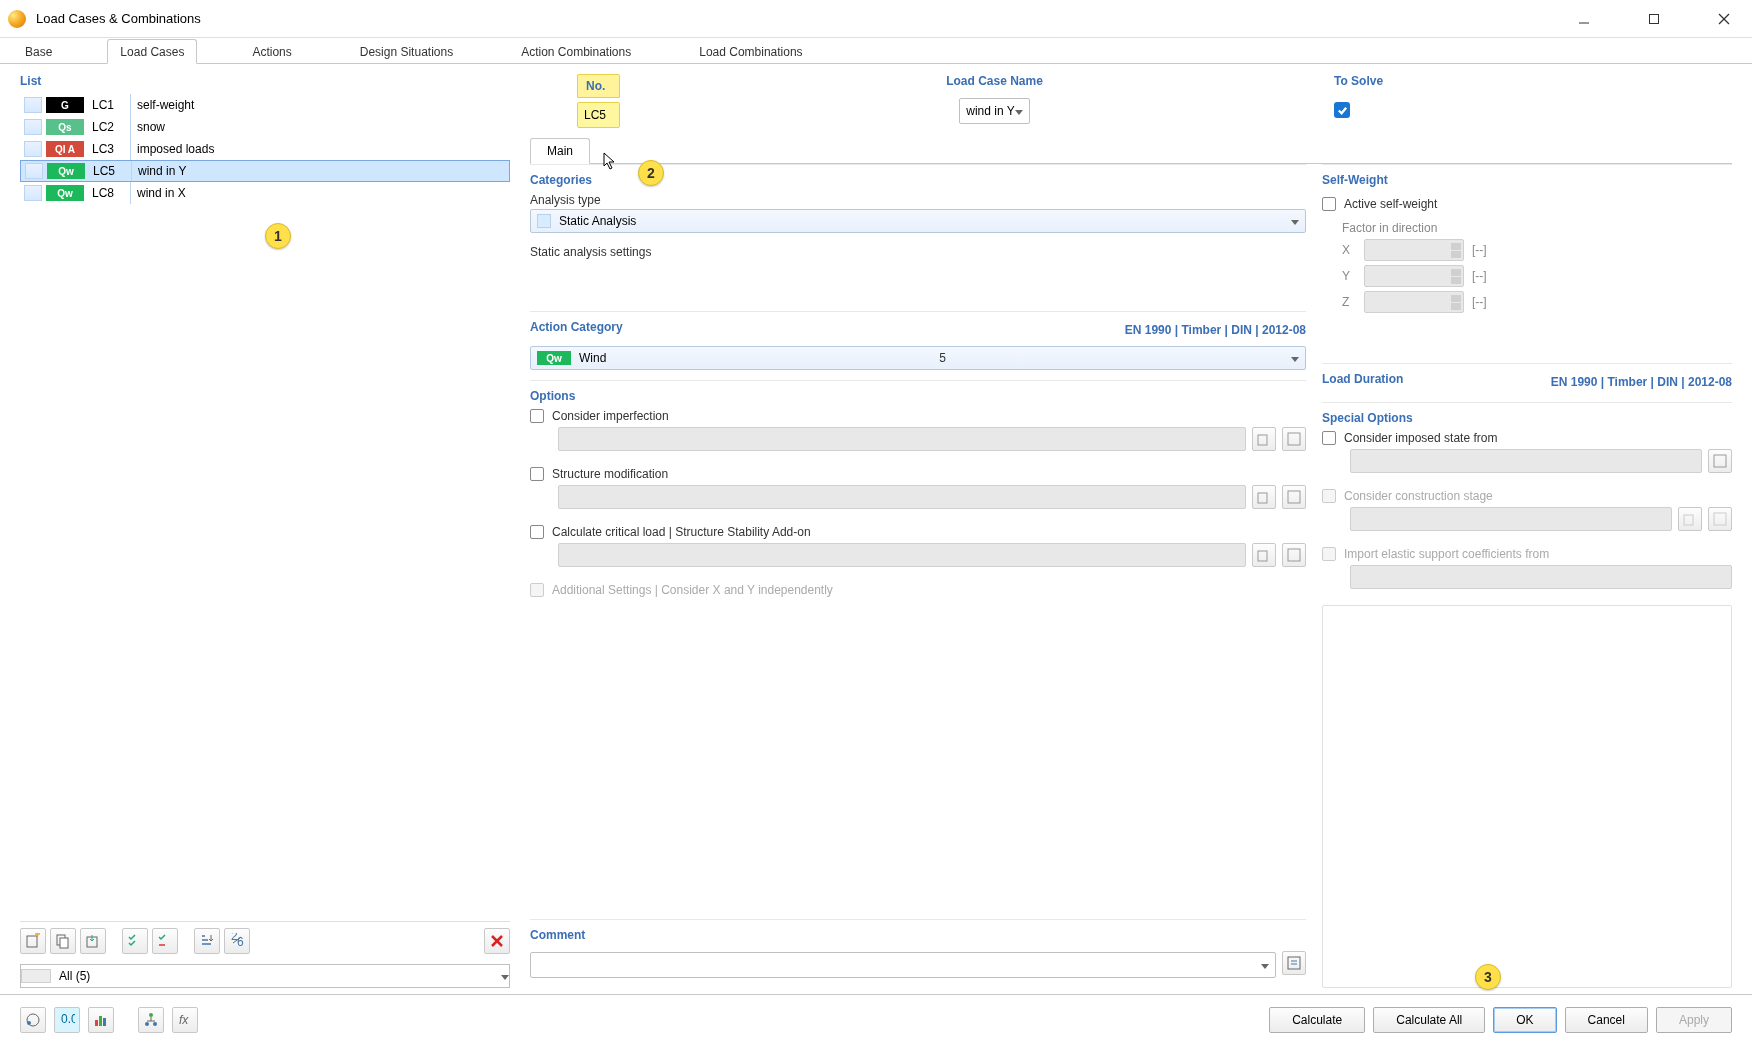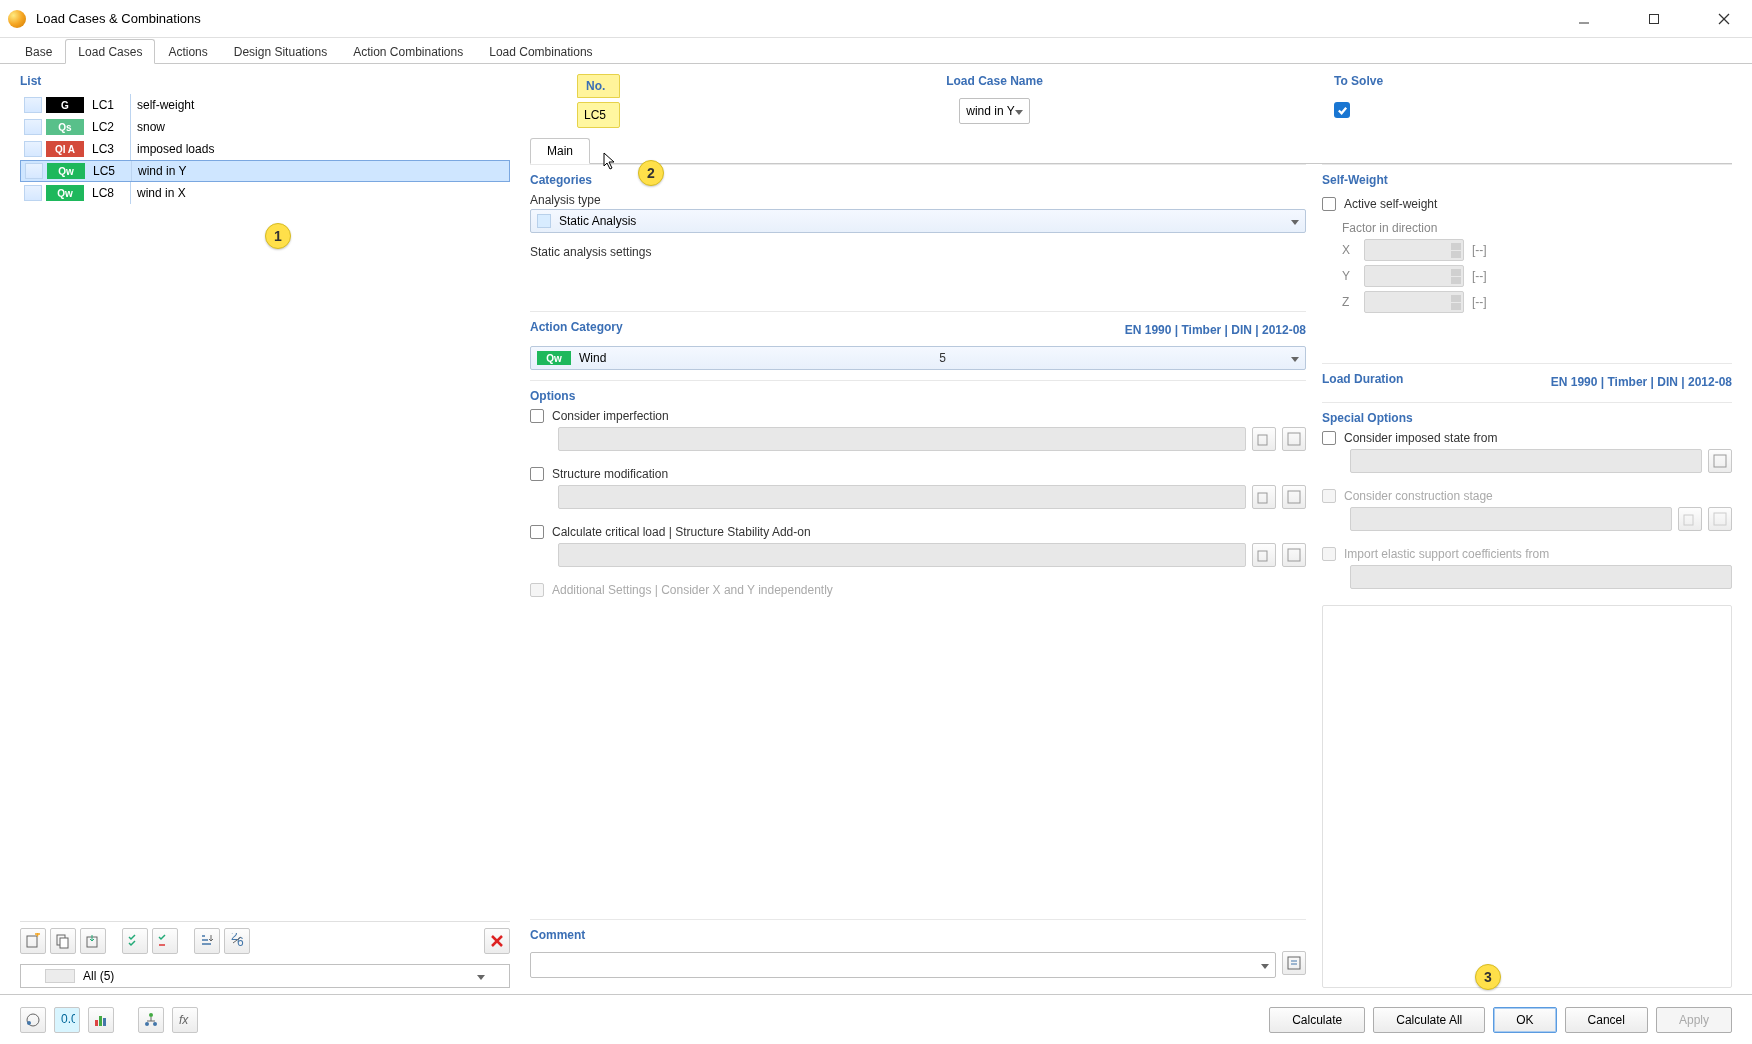--- a/index.html
+++ b/index.html
@@ -7,21 +7,21 @@
 
 
 .titlebar { height: 38px; display: flex; align-items: center; padding: 0 8px; border-bottom: 1px solid #e0e0e0; }
 .titlebar .app-icon { width: 18px; height: 18px; border-radius: 50%; background: radial-gradient(circle at 30% 30%, #ffea80, #f5a623, #d07800); margin-right: 10px; }
 .titlebar .title { font-size: 13px; color: #000; }
 .titlebar .win-controls { margin-left: auto; display: flex; gap: 30px; align-items: center; }
 .titlebar .win-btn { width: 40px; height: 30px; display:flex; align-items:center; justify-content:center; color:#333; }
 .titlebar .win-btn svg { width:12px; height:12px; }
 
 
-.tabs { height: 26px; display: flex; align-items: flex-end; border-bottom: 1px solid #c8c8c8; padding-left: 12px; background:#fff; }
+.tabs { height: 26px; display: flex; align-items: flex-end; border-bottom: 1px solid #c8c8c8; padding-left: 12px; background:#fff;gap:42px; }
 .tab { padding: 5px 12px 4px; font-size: 12px; color: #333; cursor: pointer; border: 1px solid transparent; border-bottom: none; }
 .tab.active { background: #fff; border-color: #c8c8c8; border-bottom: 1px solid #fff; position: relative; top: 1px; border-radius: 3px 3px 0 0; margin-top: 30px; }
 
 
 .main { display: flex; height: calc(1044px - 38px - 26px - 50px); }
 .left-panel { width: 520px; padding: 10px 10px 6px 20px; display:flex; flex-direction:column; }
 .right-panel { flex: 1; padding: 10px 20px 6px 10px; display:flex; flex-direction:column; }
 
 
 .section-hdr { color: #3b6fb5; font-weight: 600; font-size: 12px; margin-bottom: 6px; }
@@ -41,21 +41,21 @@
 .lc-row .lc-code { width: 38px; }
 .lc-row .lc-name { flex:1; padding-left:2px; }
 .lc-row.selected .lc-name { background:#cfe6ff; }
 .lc-name-cell { border-left:1px solid #bcd4f0; padding-left:4px; height:100%; display:flex; align-items:center; flex:1; }
 
 
 .left-toolbar { display:flex; align-items:center; gap:4px; padding: 6px 0; border-top:1px solid #e0e0e0; margin-top:4px; }
 .tbtn { width:26px; height:26px; border:1px solid #c8c8c8; background:linear-gradient(#fdfdfd,#ececec); display:flex; align-items:center; justify-content:center; cursor:pointer; border-radius:2px;}
 .tbtn svg { width:16px; height:16px; }
 .left-toolbar .spacer { flex:1; }
-.left-filter { width: 100%; height: 24px; border:1px solid #c0c0c0; background:#fff; display:flex; align-items:center; padding: 0 24px; margin-top:4px;}
+.left-filter { width: 100%; height: 24px; border:1px solid #c0c0c0; background:#fff; display:flex; align-items:center; padding: 0 0; margin-top:4px;}
 .left-filter .swatch { width:30px; height:14px; background:#ececec; margin-right:8px; border:1px solid #d0d0d0;}
 .left-filter .chev { margin-left:auto; }
 
 
 .header-row { display:flex; gap:16px; }
 .hdr-group { display:flex; flex-direction:column;padding-left:47px; }
 .hdr-no { width:90px; }
 .hdr-name { flex:1;align-items:center; }
 .hdr-solve { width: 410px; padding-left: 12px;}
 .hdr-field { height: 26px; border:1px solid #c0c0c0; background:#fff; display:flex; align-items:center; padding:0 6px; border-radius:2px; margin-top:4px;}

